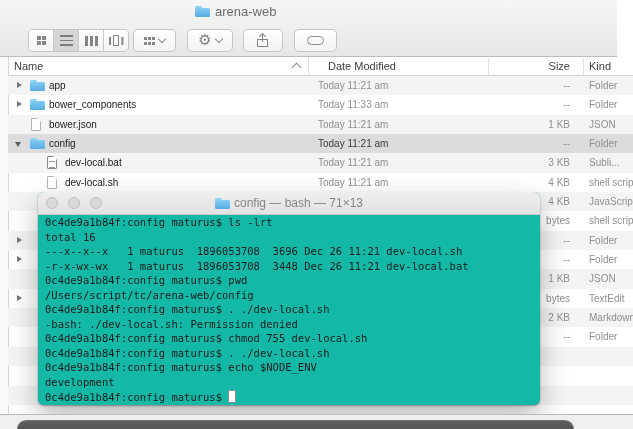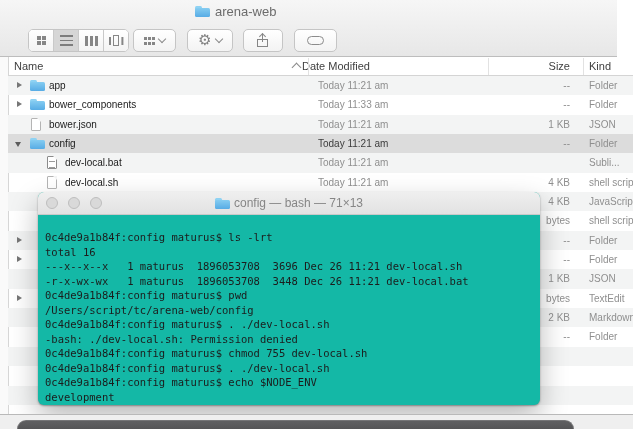--- a/index.html
+++ b/index.html
@@ -104,21 +104,21 @@
     border-radius:6px;box-shadow:0 1px 2px rgba(0,0,0,.35),0 12px 28px rgba(0,0,0,.28);
     overflow:hidden;}
   .term-bar{height:22px;background:linear-gradient(#efefef,#e2e2e2);
     border-bottom:1px solid #c9c9c9;position:relative;}
   .tl{position:absolute;top:5px;width:12px;height:12px;border-radius:50%;
     background:#d9d9d9;border:1px solid #bdbdbd;box-sizing:border-box;}
   .term-title{position:absolute;left:0;right:0;top:0;height:22px;
     display:flex;align-items:center;justify-content:center;gap:5px;}
   .term-title .folder-ico{width:14px;height:10px;}
   .term-title .t{font-size:12px;color:#868686;}
-  .term-body{padding:15px 0 0 7px;}
+  .term-body{padding:0 0 0 7px;}
   .tline{font-family:"DejaVu Sans Mono",monospace;font-size:10.5px;line-height:14.55px;
     color:#1c1c1c;white-space:pre;}
   .cursor{display:inline-block;width:6px;height:11px;border:1px solid #8a8a8a;
     vertical-align:-2px;background:#fff;}
   
   .win-bottom{position:absolute;left:0;top:414px;width:633px;height:1px;background:#b9b9b9;}
   .desktop{position:absolute;left:0;top:415px;width:633px;height:14px;background:#efefef;}
   .dock{position:absolute;left:17px;top:420px;width:557px;height:12px;
     background:linear-gradient(#5f5f61,#505052);border:1px solid #747476;border-bottom:none;
     border-radius:9px 9px 0 0;box-sizing:border-box;}
@@ -163,21 +163,21 @@
         </span>
     </div>
     <div class="tb-btn" style="left:294px;width:43px;">
       <span class="ic-tag"></span>
     </div>
 
   </div>
 
   <div class="lhead">
     <span class="h" style="left:6px;">Name</span>
-    <span class="h" style="left:294px;">Date Modified</span>
+    <span class="h" style="left:320px;">Date Modified</span>
     <span class="h" style="left:472px;width:90px;text-align:right;">Size</span>
     <span class="h" style="left:581px;">Kind</span>
   </div>
   <span class="ic-caret-up"></span>
   <div class="hsep" style="left:308px;"></div>
   <div class="hsep" style="left:488px;"></div>
   <div class="hsep" style="left:583px;"></div>
 
   <div class="left-strip"></div>
   <div class="vline-left"></div>
@@ -211,20 +211,21 @@
         <span class="folder-ico" style="left: 22px;"></span>
         <span class="name" style="left: 41px;">config</span>
         <span class="date">Today 11:21 am</span>
         <span class="size">--</span>
         <span class="kind">Folder</span>
       </div>
       <div class="row stripe">
         <span class="doc-ico lines" style="left: 39px;"></span>
         <span class="name" style="left: 57px;">dev-local.bat</span>
         <span class="date">Today 11:21 am</span>
+        <span class="size">3 KB</span>
         <span class="kind">Subli...</span>
       </div>
       <div class="row">
         <span class="doc-ico" style="left: 39px;"></span>
         <span class="name" style="left: 57px; text-align: center;">dev-local.sh</span>
         <span class="date">Today 11:21 am</span>
         <span class="size">4 KB</span>
         <span class="kind">shell script</span>
       </div>
       <div class="row stripe">

